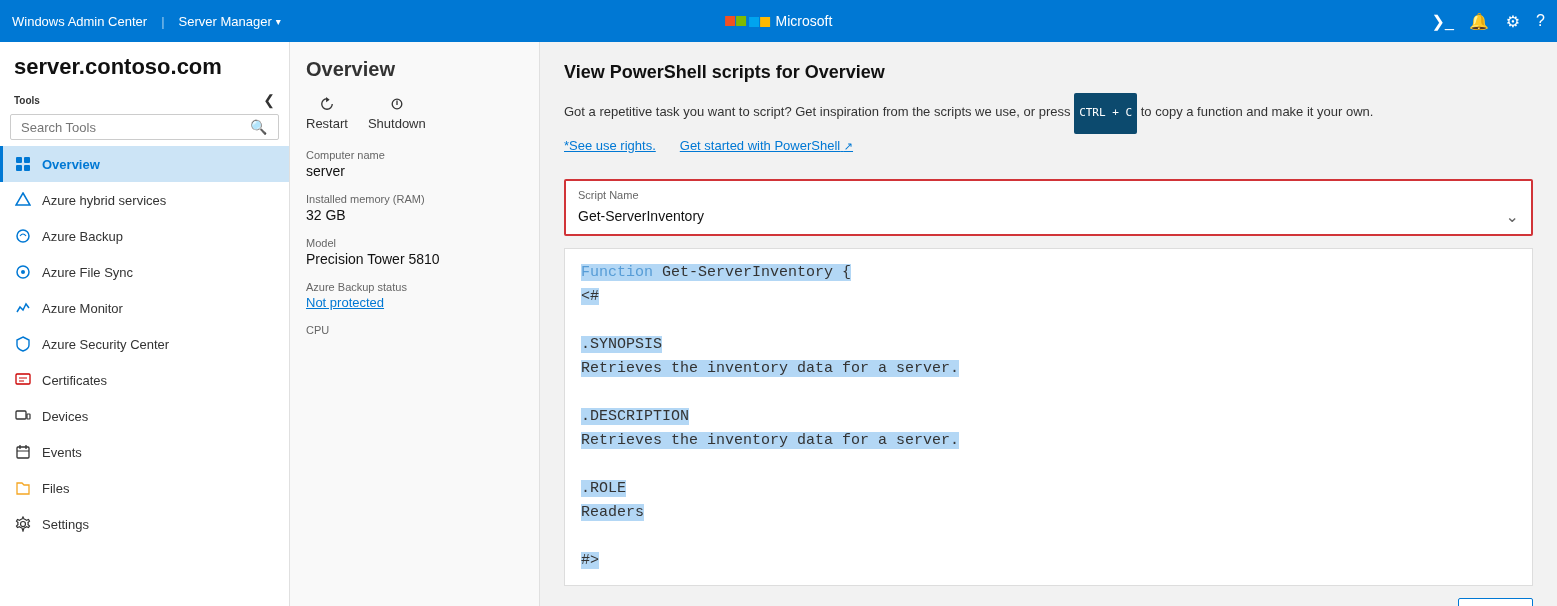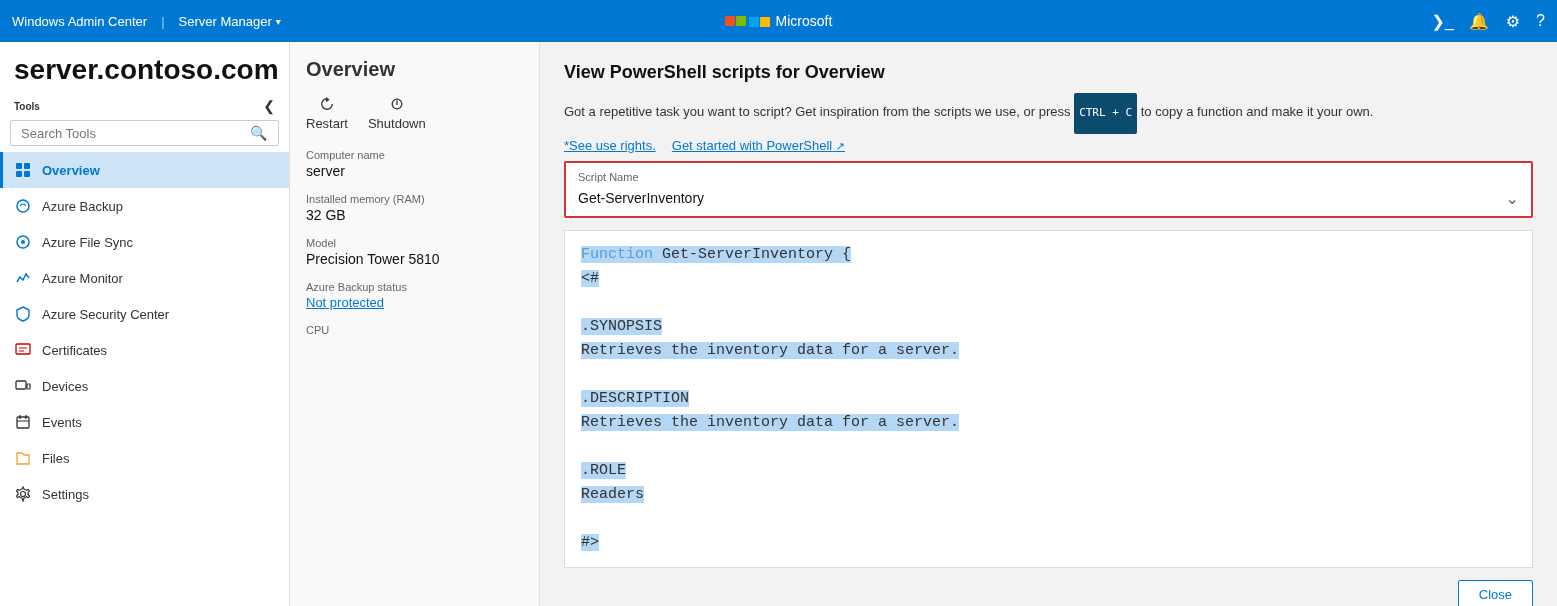--- a/index.html
+++ b/index.html
@@ -66,21 +66,21 @@
     
     .sidebar {
       width: 290px;
       background: white;
       border-right: 1px solid #e0e0e0;
       display: flex;
       flex-direction: column;
       overflow: hidden;
     }
     .sidebar-title {
-      font-size: 28px;
+      font-size: 22px;
       font-weight: 600;
       padding: 12px 14px 6px 14px;
       color: #111;
     }
     .tools-header {
       display: flex;
       align-items: center;
       justify-content: space-between;
       padding: 6px 14px;
     }
@@ -212,22 +212,22 @@
       display: inline-block;
       background: #0c4a6e;
       color: white;
       font-size: 11px;
       padding: 12px 5px;
       border-radius: 2px;
       font-family: monospace;
     }
     .links-row {
       display: flex;
-      gap: 16px;
-      margin-bottom: 8px;
+      gap: 24px;
+      margin-bottom: 26px;
       font-size: 13px;
     }
     .links-row a { color: #0078d4; text-decoration: underline; cursor: pointer; }
 
     .script-name-box {
       border: 2px solid #d13438;
       padding: 8px 12px;
       background: white;
       margin-bottom: 12px;
       border-radius: 2px;
@@ -327,20 +327,28 @@
           <svg width="16" height="16" viewBox="0 0 16 16">
               <rect x="1" y="1" width="6" height="6" rx="1" fill="#0078d4"></rect>
               <rect x="9" y="1" width="6" height="6" rx="1" fill="#0078d4"></rect>
               <rect x="1" y="9" width="6" height="6" rx="1" fill="#0078d4"></rect>
               <rect x="9" y="9" width="6" height="6" rx="1" fill="#0078d4"></rect>
             </svg>
         </span>
         <span>Overview</span>
       </div>
 
+      <div class="nav-item">
+        <span class="nav-icon">
+          <svg width="16" height="16" viewBox="0 0 16 16">
+              <polygon points="8,1 15,13 1,13" fill="none" stroke="#0078d4" stroke-width="1.5"></polygon>
+            </svg>
+        </span>
+        <span>Azure hybrid services</span>
+      </div>
 
       <div class="nav-item">
         <span class="nav-icon">
           <svg width="16" height="16" viewBox="0 0 16 16">
               <circle cx="8" cy="8" r="6" fill="none" stroke="#0078d4" stroke-width="1.5"></circle>
               <path d="M5 8 Q8 4 11 8" fill="none" stroke="#0078d4" stroke-width="1.2"></path>
             </svg>
         </span>
         <span>Azure Backup</span>
       </div>

